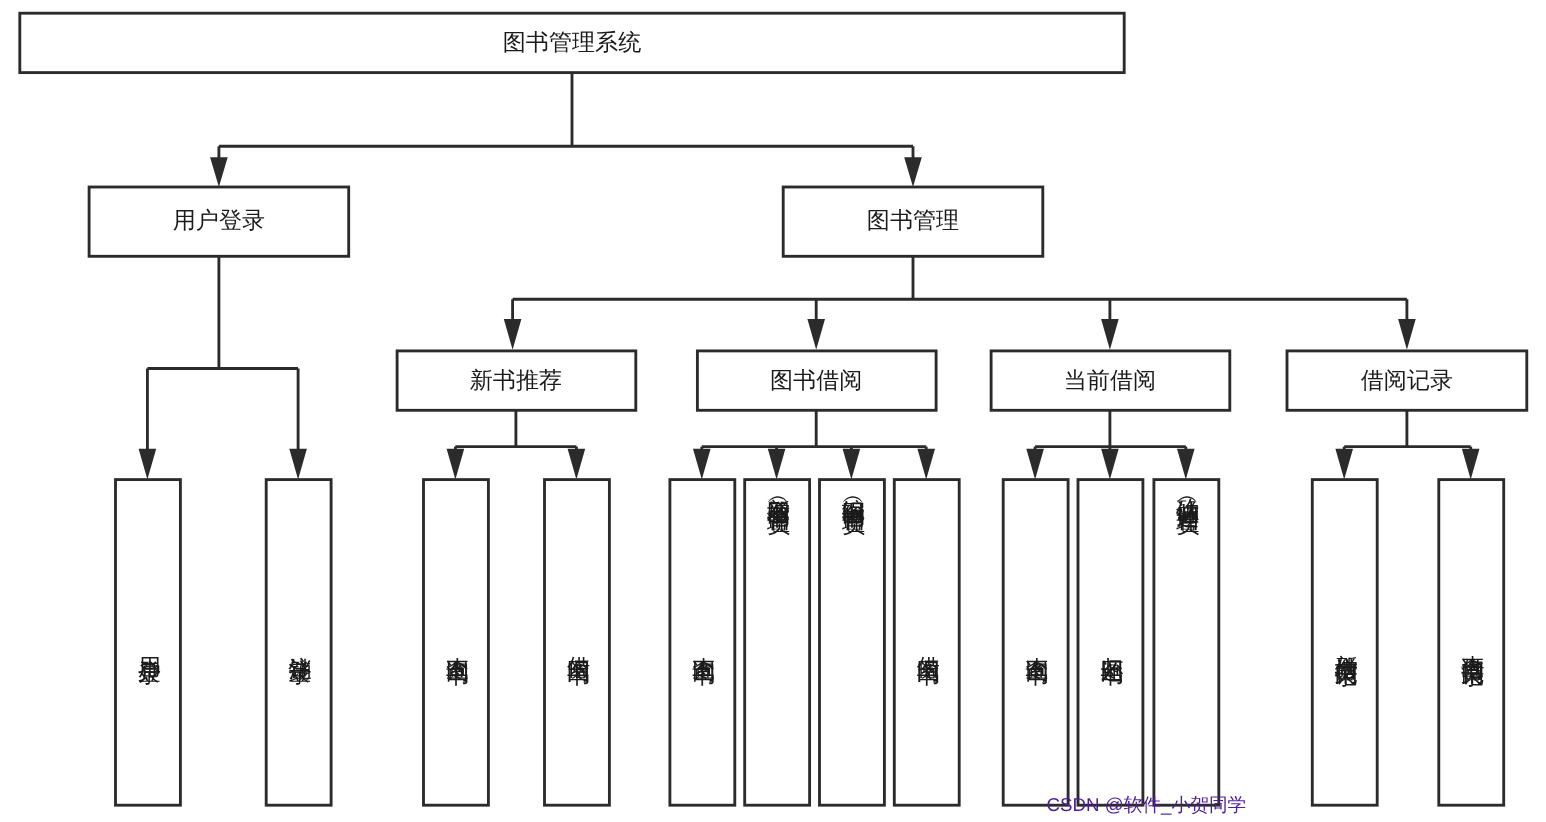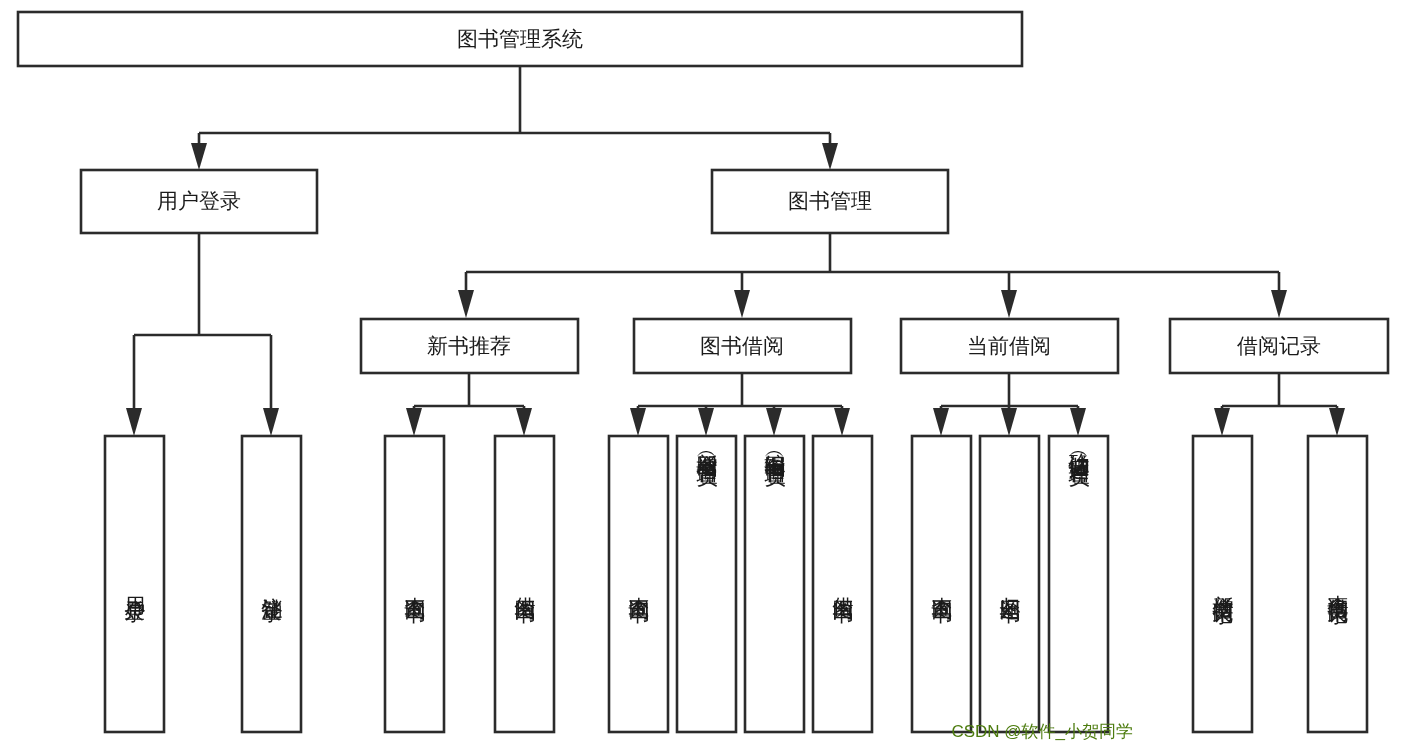--- a/index.html
+++ b/index.html
@@ -65,21 +65,21 @@
     letter-spacing: 2px;
     white-space: nowrap;
     text-align: center;
   }
   .watermark {
     position: absolute;
     right: 8px;
     bottom: 4px;
     font-family: "Liberation Sans", "DejaVu Sans", sans-serif;
     font-size: 17px;
-    color: #4d7c0f;
+    color: #4c1d95;
     white-space: nowrap;
     user-select: none;
     text-align: center;
   }
 </style>
 </head>
 <body>
 
 <div id="diagram-root">
 

